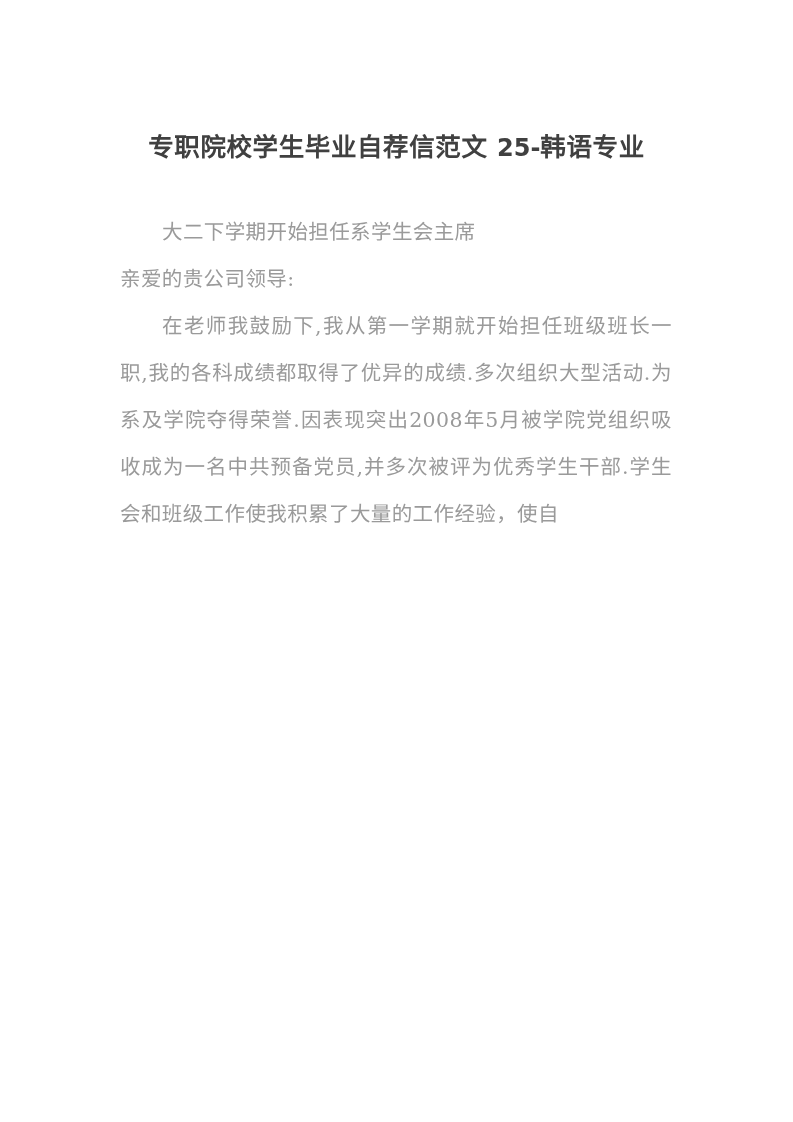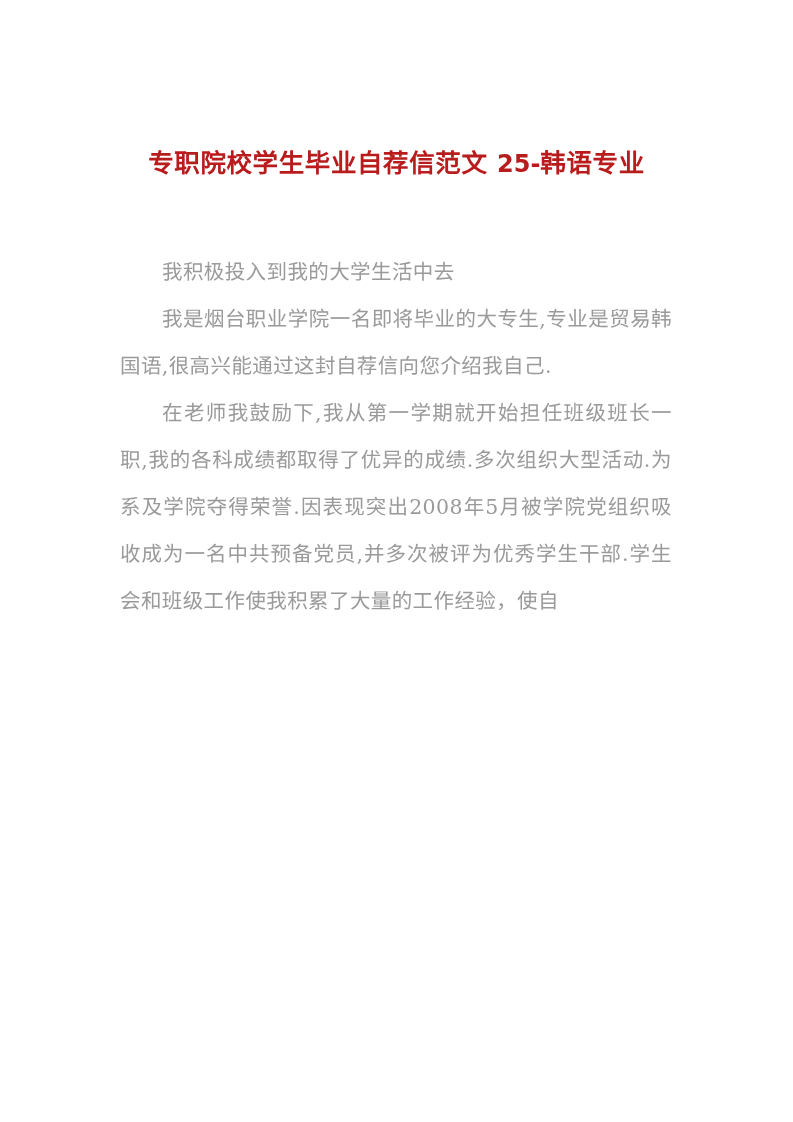--- a/index.html
+++ b/index.html
@@ -21,23 +21,23 @@
     box-sizing: border-box;
   }
   .doc-body {
     position: absolute;
     left: 0;
     top: 0;
     width: 793px;
   }
   
   .doc-title {
-    margin: 16px;
-    padding: 12px;
-    color: #b91c1c;
+    margin: 0;
+    padding: 4px;
+    color: #404040;
     font-family: "DejaVu Serif", "Liberation Serif", serif;
     font-weight: bold;
     font-size: 25.5px;
     line-height: 70px;
     text-align: center;
     letter-spacing: 0.6px;
     white-space: nowrap;
   }
   .title-line-1 {
     padding-top: 112px;
@@ -84,24 +84,24 @@
 <body>
 
 <div class="page">
   <div class="doc-body">
 
     <h1 class="doc-title title-line-1"><span>专职院校学生毕业自荐信范文 </span><span class="title-num">25-</span><span>韩语专业</span></h1>
 
 
     <div class="body-block">
 
-      <p class="para indent sp-before">我积极投入到我的大学生活中去</p>
+      <p class="para indent sp-before">大二下学期开始担任系学生会主席</p>
+
+      <p class="para noindent">亲爱的贵公司领导:</p>
 
 
-
-      <p class="para indent">我是烟台职业学院一名即将毕业的大专生,专业是贸易韩国语,很高兴能通过这封自荐信向您介绍我自己.</p>
 
 
       <p class="para indent">在老师我鼓励下,我从第一学期就开始担任班级班长一职,我的各科成绩都取得了优异的成绩.多次组织大型活动.为系及学院夺得荣誉.因表现突出2008年5月被学院党组织吸收成为一名中共预备党员,并多次被评为优秀学生干部.学生会和班级工作使我积累了大量的工作经验，使自</p>
 
     </div>
   </div>
 </div>
 
 </body></html>

